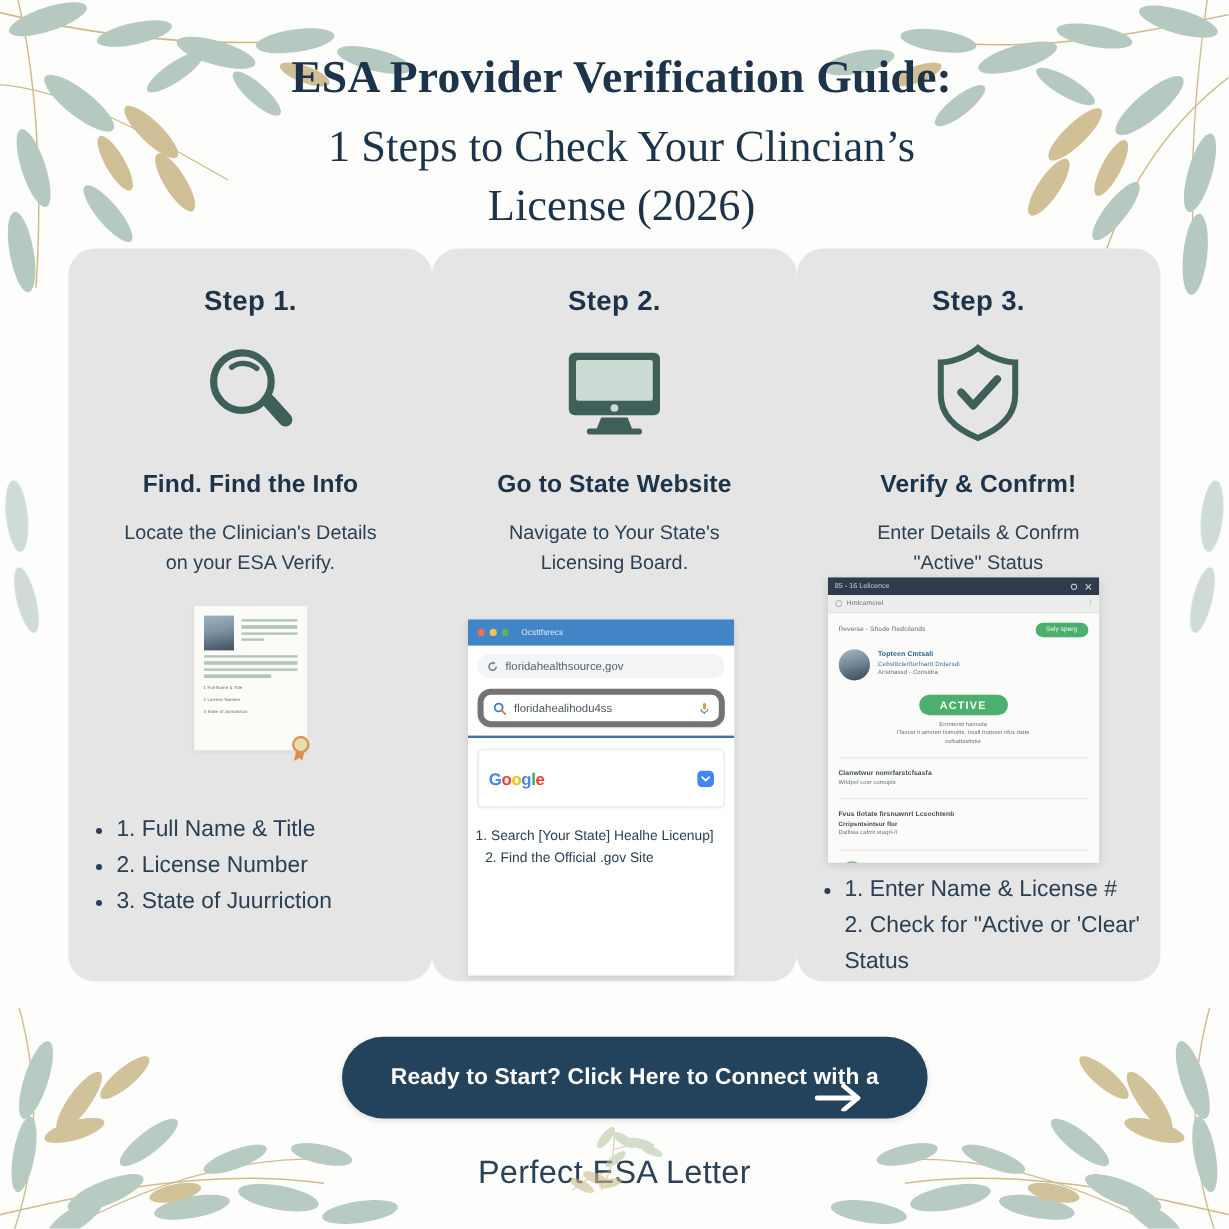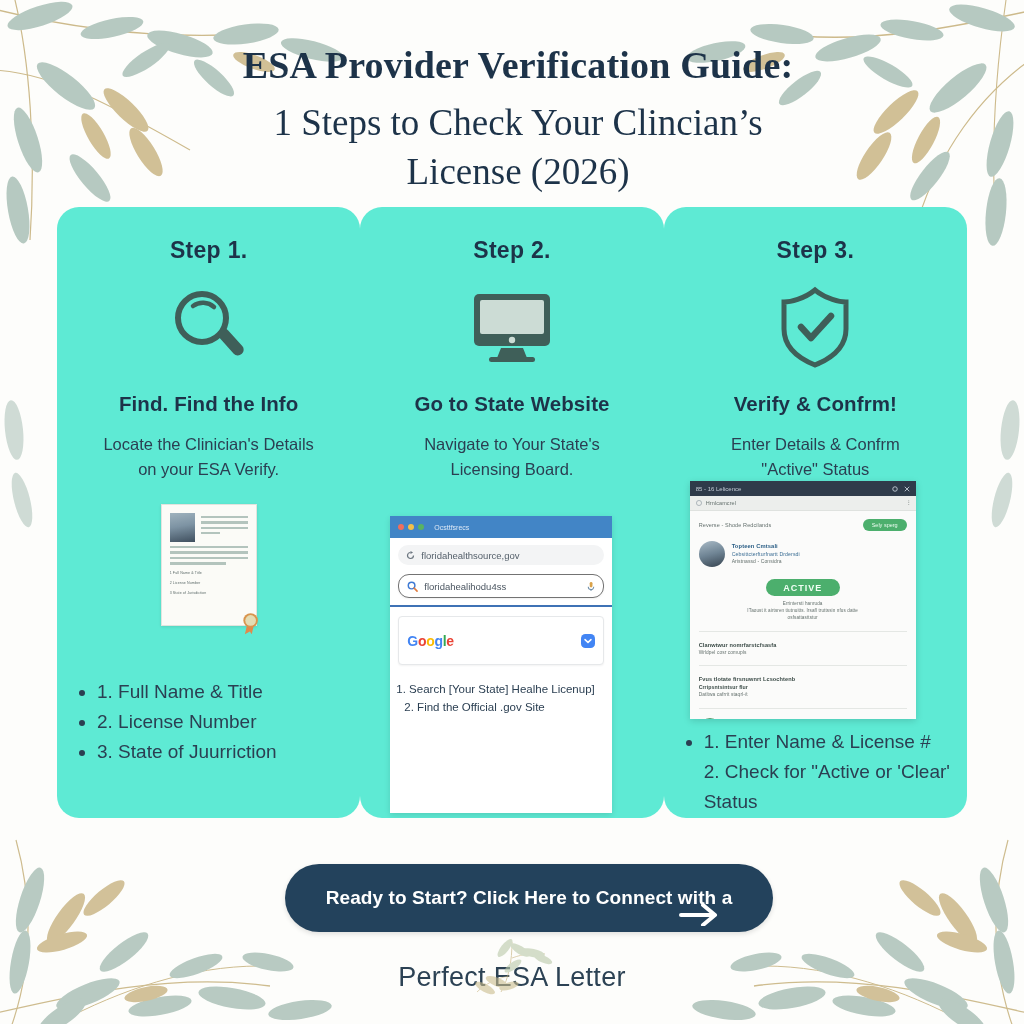--- a/index.html
+++ b/index.html
@@ -53,21 +53,21 @@
     position: absolute;
     left: 57px; top: 207px;
     width: 910px; height: 611px;
     display: flex;
     justify-content: space-between;
     z-index: 3;
   }
   .card {
     width: 319px;
     height: 611px;
-    background: #5eead4;
+    background: #e5e5e5;
     position: relative;
     overflow: hidden;
     border-radius: 22px;
   }
   .card-step {
     text-align: center;
     font-size: 23px;
     font-weight: bold;
     color: #1d3349;
     margin-top: 30px;
@@ -180,21 +180,21 @@
     background: #f3f4f5;
     border-radius: 10px;
     display: flex; align-items: center;
     padding: 0 8px; gap: 6px;
   }
   .bm-urltext { font-size: 9.5px; color: #55606b; filter: blur(0.25px); }
   .bm-searchbar {
     margin: 9px 8px 0 8px;
     height: 22px;
     background: #ffffff;
-    border: 1px solid #737373;
+    border: 5px solid #737373;
     border-radius: 11px;
     display: flex; align-items: center;
     padding: 0 8px; gap: 6px;
     box-shadow: 0 1px 2px rgba(0,0,0,0.06);
   }
   .bm-searchtext { font-size: 9.5px; color: #4a5560; flex: 1; filter: blur(0.35px); }
   .bm-rule { height: 2px; background: #3f72b5; margin: 7px 0 0 0; }
   .bm-googlebar {
     margin: 9px 8px 0 8px;
     height: 23px;

